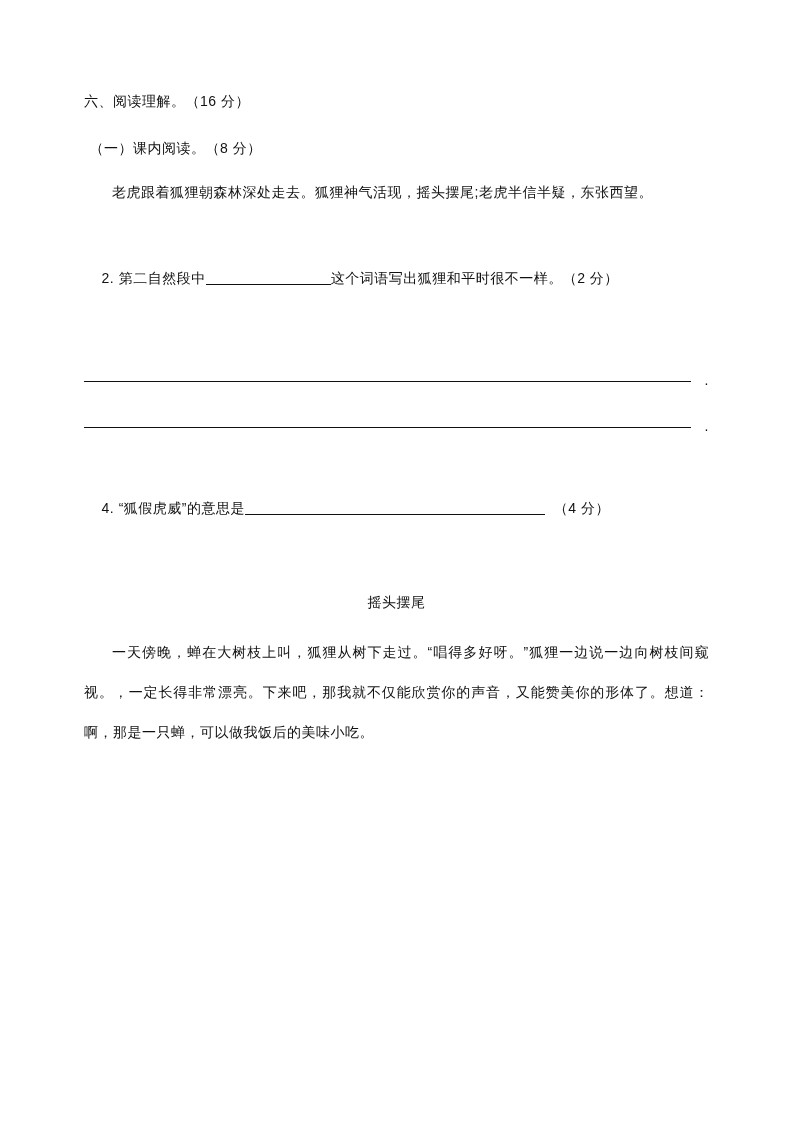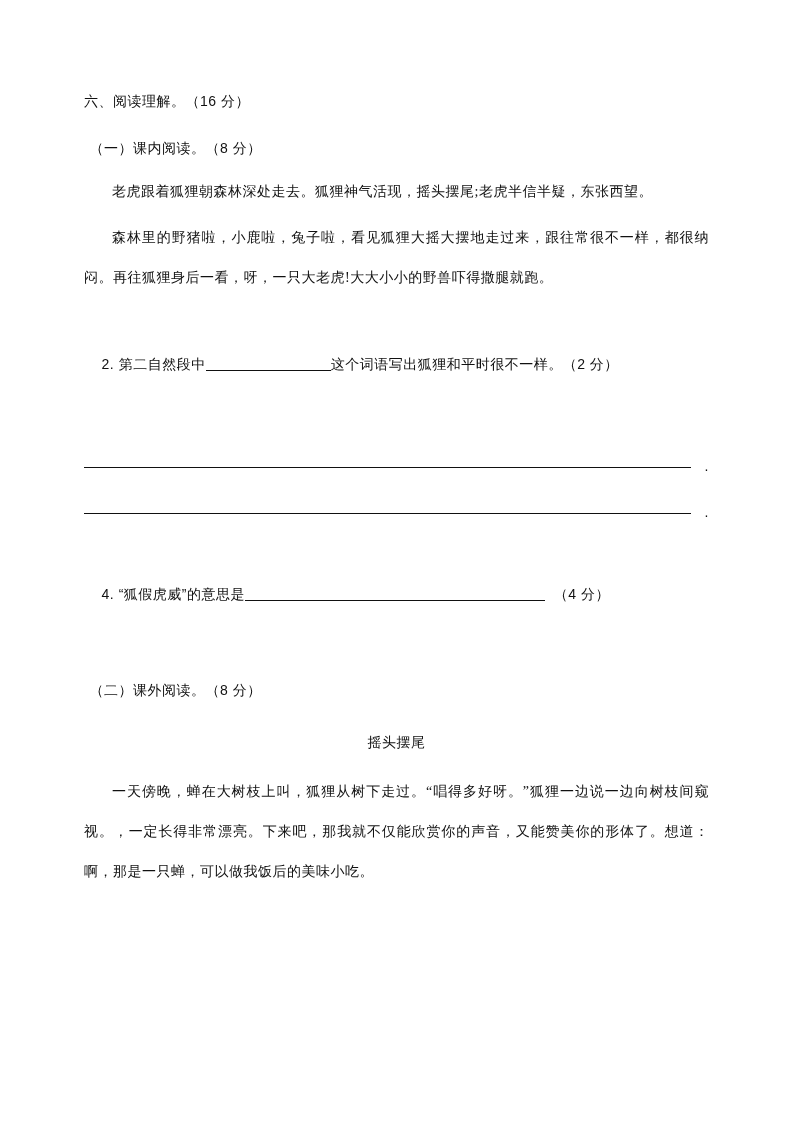--- a/index.html
+++ b/index.html
@@ -22,21 +22,20 @@
   }
   .line {
     line-height: 42px;
     white-space: pre-wrap;
   }
   .para {
     margin: 0;
     line-height: 40px;
     text-indent: 2em;
     text-align: justify;
-    font-family: Liberation Serif, serif;
   }
   .gap-sm { margin-top: 6px; }
   .section-title { line-height: 46px; }
   .subheading { line-height: 48px; text-indent: 0.4em; }
   .blank {
     display: inline-block;
     border-bottom: 1px solid #111;
     height: 1.1em;
     vertical-align: -2px;
   }
@@ -70,21 +69,20 @@
 <body>
 
 <div class="page">
 
   <div class="line section-title">六、阅读理解。（16 分）</div>
 
   <div class="line subheading">（一）课内阅读。（8 分）</div>
 
   <p class="para">老虎跟着狐狸朝森林深处走去。狐狸神气活现，摇头摆尾;老虎半信半疑，东张西望。</p>
 
-  <p class="para gap-sm">森林里的野猪啦，小鹿啦，兔子啦，看见狐狸大摇大摆地走过来，跟往常很不一样，都很纳闷。再往狐狸身后一看，呀，一只大老虎!大大小小的野兽吓得撒腿就跑。</p>
 
 
 
 
   <div class="line q-line">
     <span>2. 第二自然段中</span><span class="blank blank-q2"></span><span>这个词语写出狐狸和平时很不一样。（2 分）</span>
   </div>
 
 
   <div class="answer-line">
@@ -94,19 +92,18 @@
 
   <div class="answer-line">
     <span class="answer-rule"></span>
     <span class="answer-dot">.</span>
   </div>
 
   <div class="line q-line gap-sm">
     <span>4. “狐假虎威”的意思是</span><span class="blank blank-q4"></span>&nbsp;&nbsp;<span>（4 分）</span>
   </div>
 
-  <div class="line subheading gap-sm">（二）课外阅读。（8 分）</div>
 
   <div class="passage-title">摇头摆尾</div>
 
   <p class="para gap-sm">一天傍晚，蝉在大树枝上叫，狐狸从树下走过。“唱得多好呀。”狐狸一边说一边向树枝间窥视。，一定长得非常漂亮。下来吧，那我就不仅能欣赏你的声音，又能赞美你的形体了。想道：啊，那是一只蝉，可以做我饭后的美味小吃。</p>
 
 </div>
 
 </body></html>

